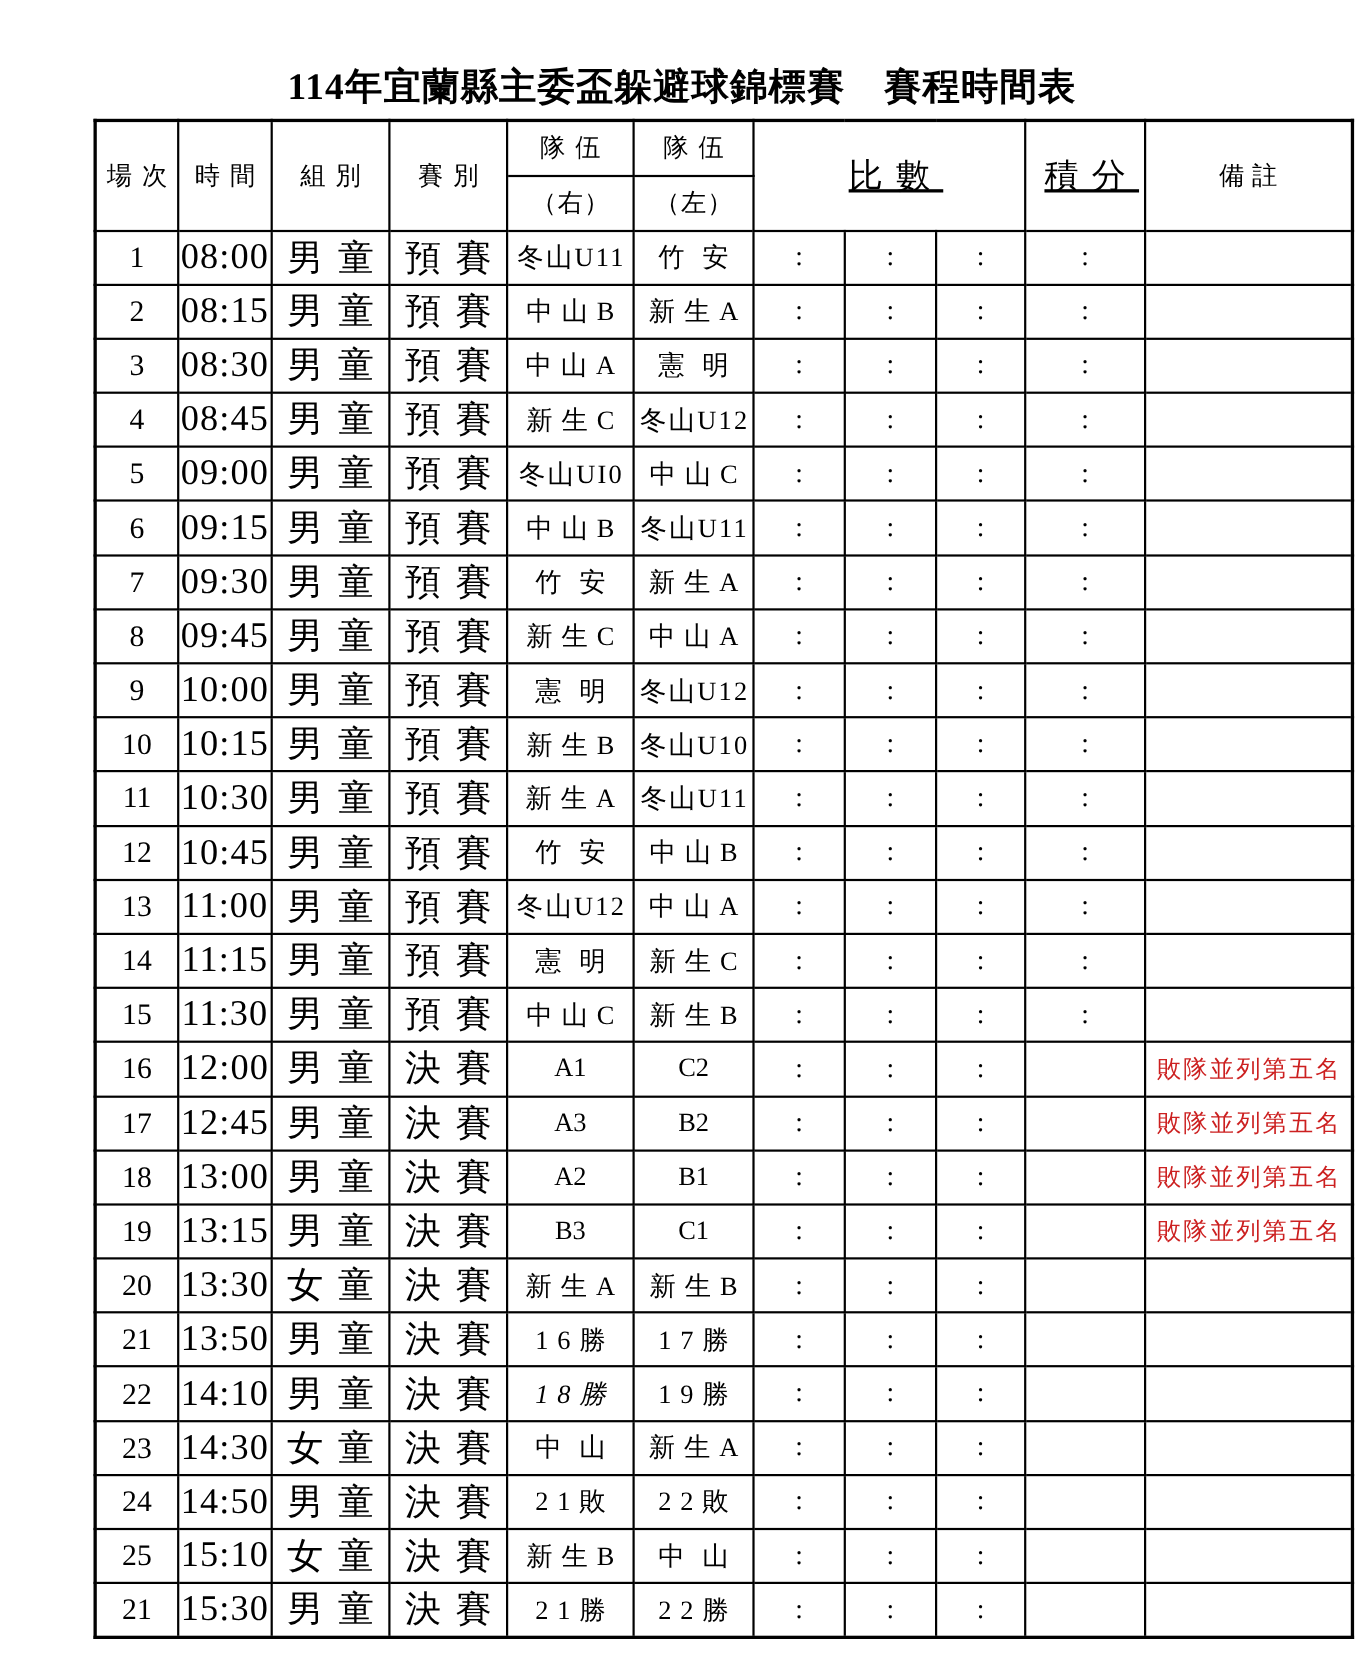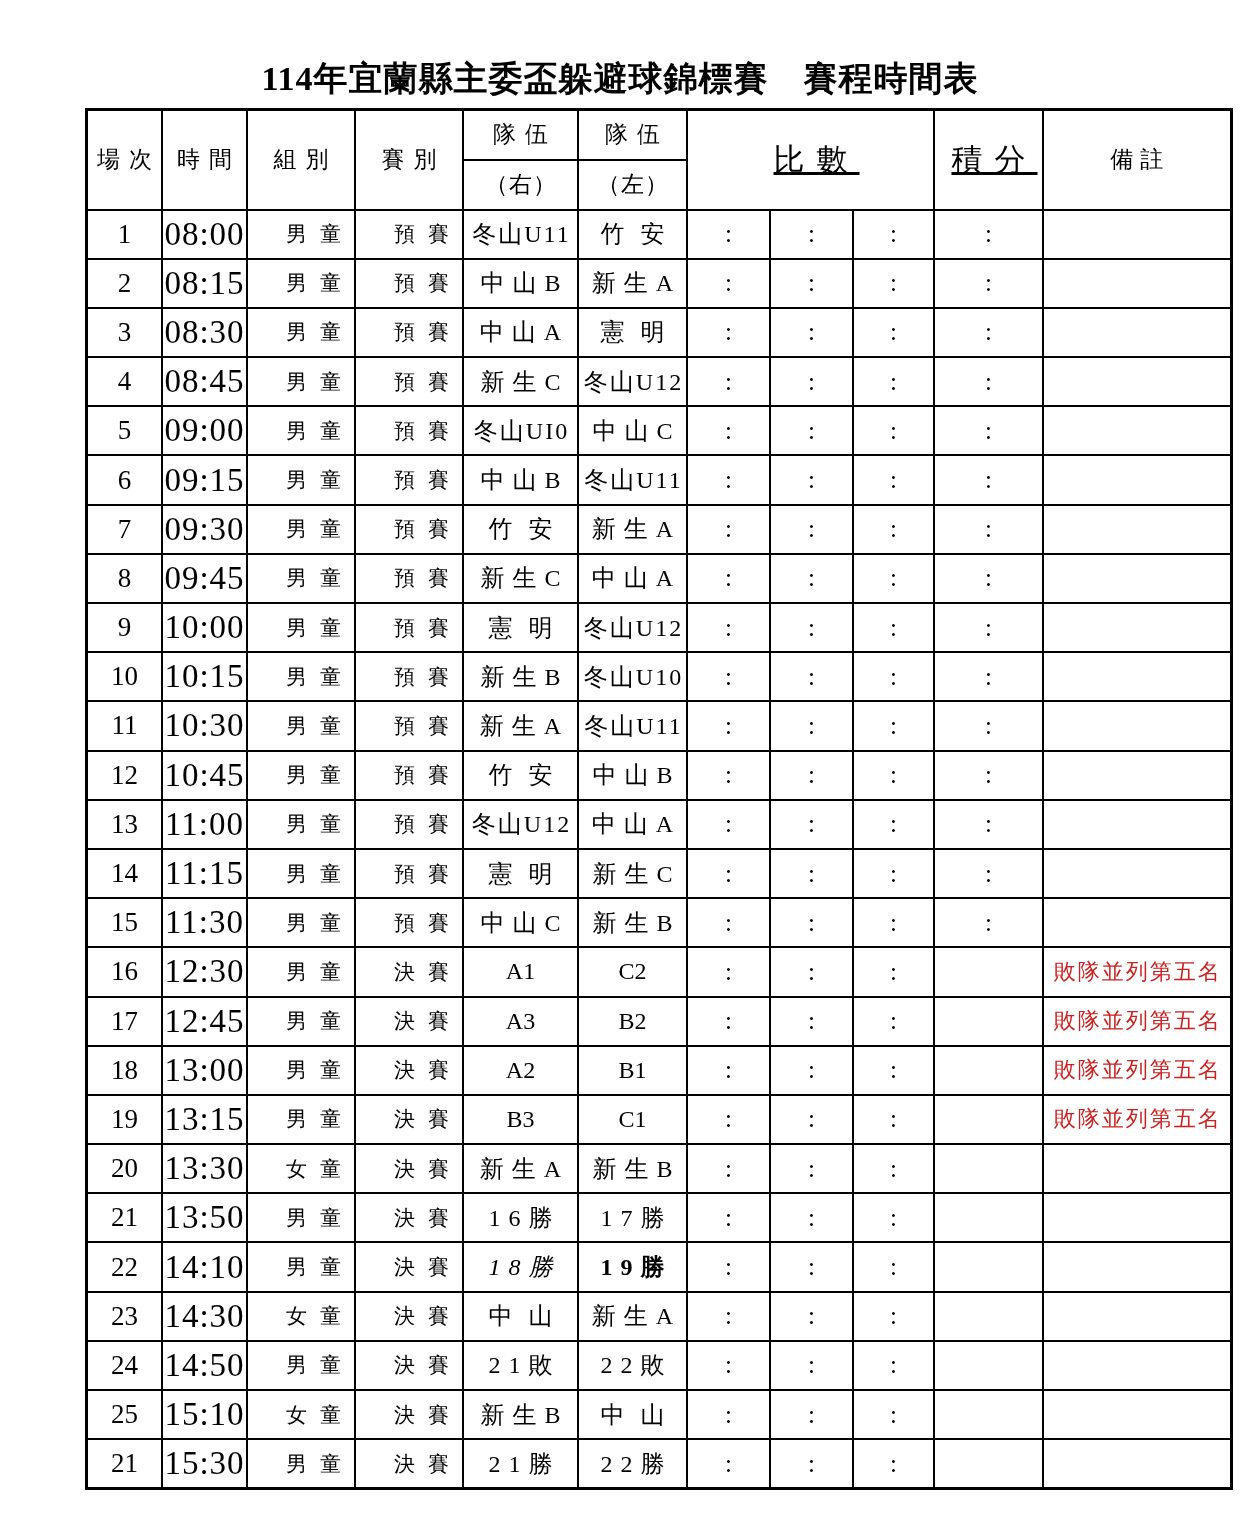--- a/index.html
+++ b/index.html
@@ -41,21 +41,21 @@
 
   
   th.h-small{font-size:23px;letter-spacing:9px;text-indent:9px;}
   th.h-sub{font-size:23px;letter-spacing:1px;text-indent:1px;}
   th.h-big{font-size:31px;letter-spacing:12px;text-indent:12px;text-decoration:underline;}
   th.h-note{font-size:23px;letter-spacing:7px;text-indent:7px;}
 
   
   td.c-no{font-size:27px;}
   td.c-time{font-size:33px;letter-spacing:1px;}
-  td.c-group,td.c-round{font-size:21px;letter-spacing:13px;text-indent:13px;padding-left:25px;}
+  td.c-group,td.c-round{font-size:33px;letter-spacing:13px;text-indent:13px;}
   td.c-team{font-size:24px;}
   td.c-score,td.c-points{font-size:25px;}
   td.c-note{font-size:22px;letter-spacing:2px;text-indent:2px;}
   td.note-red{color:var(--note-red,#cc2020);}
 </style>
 </head>
 <body>
 
 <div class="title">114年宜蘭縣主委盃躲避球錦標賽　賽程時間表</div>
 
@@ -281,21 +281,21 @@
     <td class="c-team" style="letter-spacing: 8px; text-indent: 8px;">中山C</td>
     <td class="c-team" style="letter-spacing: 8px; text-indent: 8px;">新生B</td>
     <td class="c-score">:</td>
     <td class="c-score">:</td>
     <td class="c-score">:</td>
     <td class="c-points">:</td>
     <td class="c-note"></td>
   </tr>
       <tr>
     <td class="c-no">16</td>
-    <td class="c-time">12:30</td>
+    <td class="c-time">12:00</td>
     <td class="c-group">男童</td>
     <td class="c-round">決賽</td>
     <td class="c-team">A1</td>
     <td class="c-team">C2</td>
     <td class="c-score">:</td>
     <td class="c-score">:</td>
     <td class="c-score">:</td>
     <td class="c-points"></td>
     <td class="c-note note-red">敗隊並列第五名</td>
   </tr>
@@ -363,21 +363,21 @@
     <td class="c-score">:</td>
     <td class="c-points"></td>
     <td class="c-note"></td>
   </tr>
       <tr>
     <td class="c-no">22</td>
     <td class="c-time">14:10</td>
     <td class="c-group">男童</td>
     <td class="c-round">決賽</td>
     <td class="c-team" style="letter-spacing: 8px; text-indent: 8px; font-style: italic;">18勝</td>
-    <td class="c-team" style="letter-spacing: 8px; text-indent: 8px; font-weight: bold;">19勝</td>
+    <td class="c-team" style="letter-spacing: 8px; text-indent: 8px;">19勝</td>
     <td class="c-score">:</td>
     <td class="c-score">:</td>
     <td class="c-score">:</td>
     <td class="c-points"></td>
     <td class="c-note"></td>
   </tr>
       <tr>
     <td class="c-no">23</td>
     <td class="c-time">14:30</td>
     <td class="c-group">女童</td>

